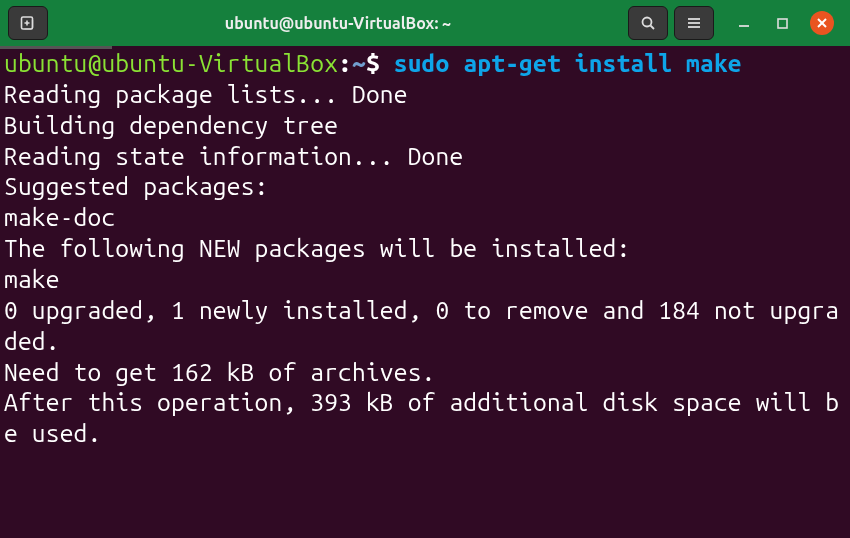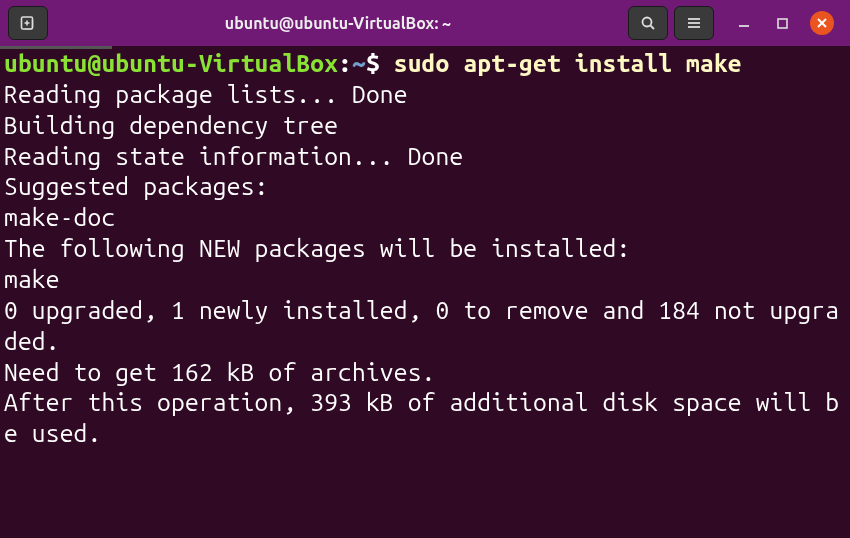--- a/index.html
+++ b/index.html
@@ -9,21 +9,21 @@
     }
     body {
       width: 850px;
       height: 538px;
       background: #300a24;
       font-family: "Ubuntu Mono", "DejaVu Sans Mono", monospace;
       overflow: hidden;
     }
     .titlebar {
       height: 46px;
-      background: #701a75;
+      background: #15803d;
       display: flex;
       align-items: center;
       padding: 0 8px;
       gap: 6px;
     }
     .titlebar-left {
       display: flex;
       align-items: center;
     }
     .titlebar-btn {
@@ -78,36 +78,36 @@
     .terminal-body {
       padding: 2px 4px 4px 4px;
       font-size: 24.5px;
       line-height: 1.26;
       color: #ffffff;
       word-break: break-all;
       letter-spacing: 0.2px;
     }
     .prompt-user {
       color: #8ae234;
-      font-weight: bold;
+      font-weight: normal;
     }
     .prompt-path {
       color: #729fcf;
       font-weight: bold;
     }
     .prompt-sep {
       color: #ffffff;
       font-weight: bold;
     }
     .prompt-dollar {
       color: #ffffff;
       font-weight: bold;
     }
     .cmd {
-      color: #fef9c3;
+      color: #0ea5e9;
       font-weight: bold;
     }
     .output {
       color: #ffffff;
       font-weight: normal;
     }
     .tab-thin {
       position: absolute;
       top: 46px;
       left: 0;

